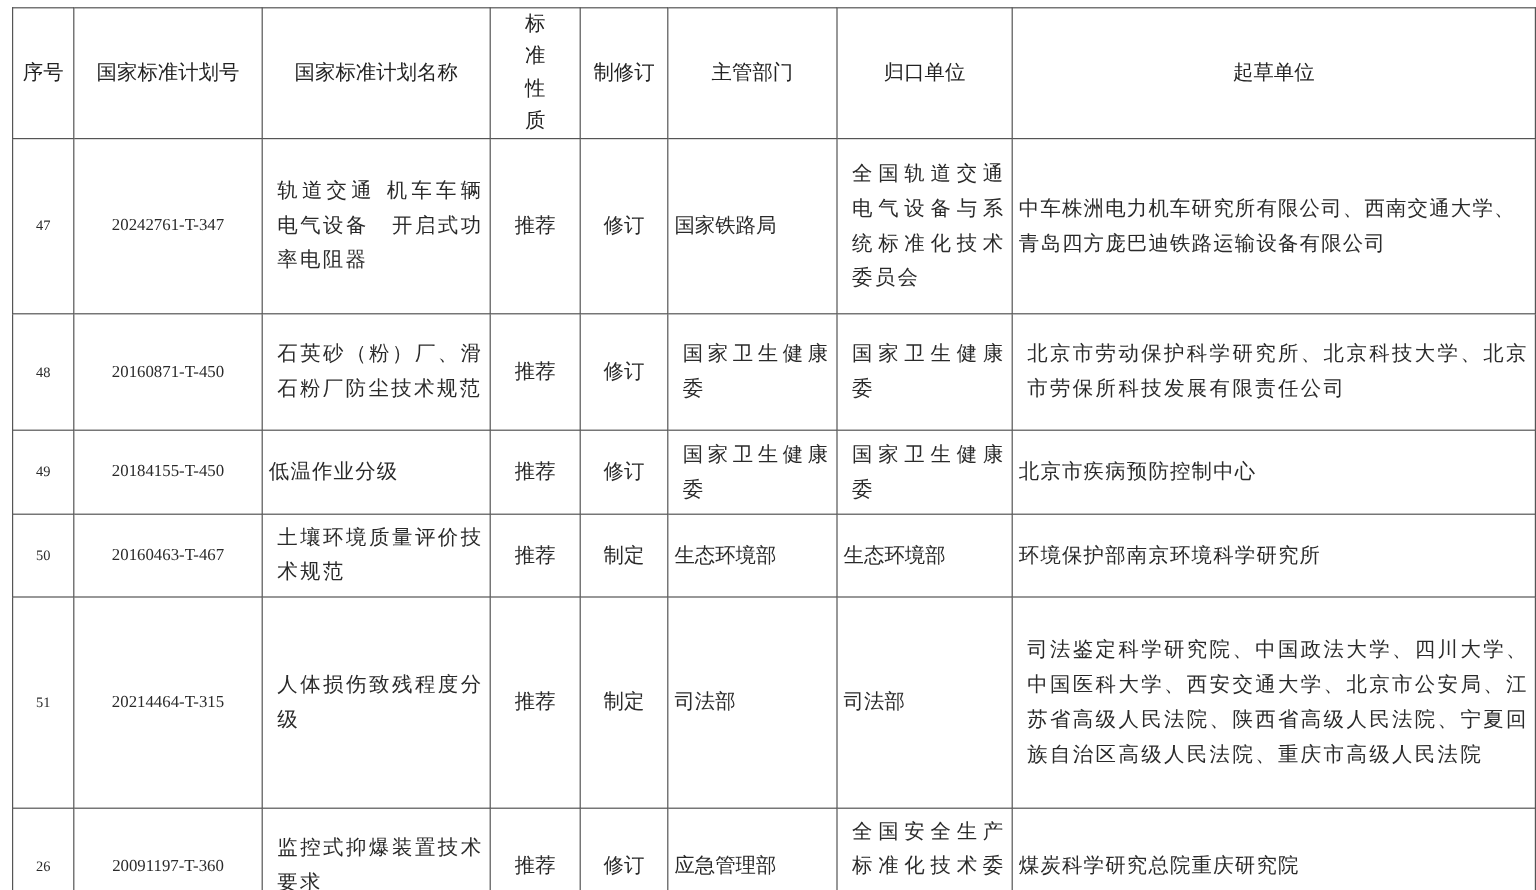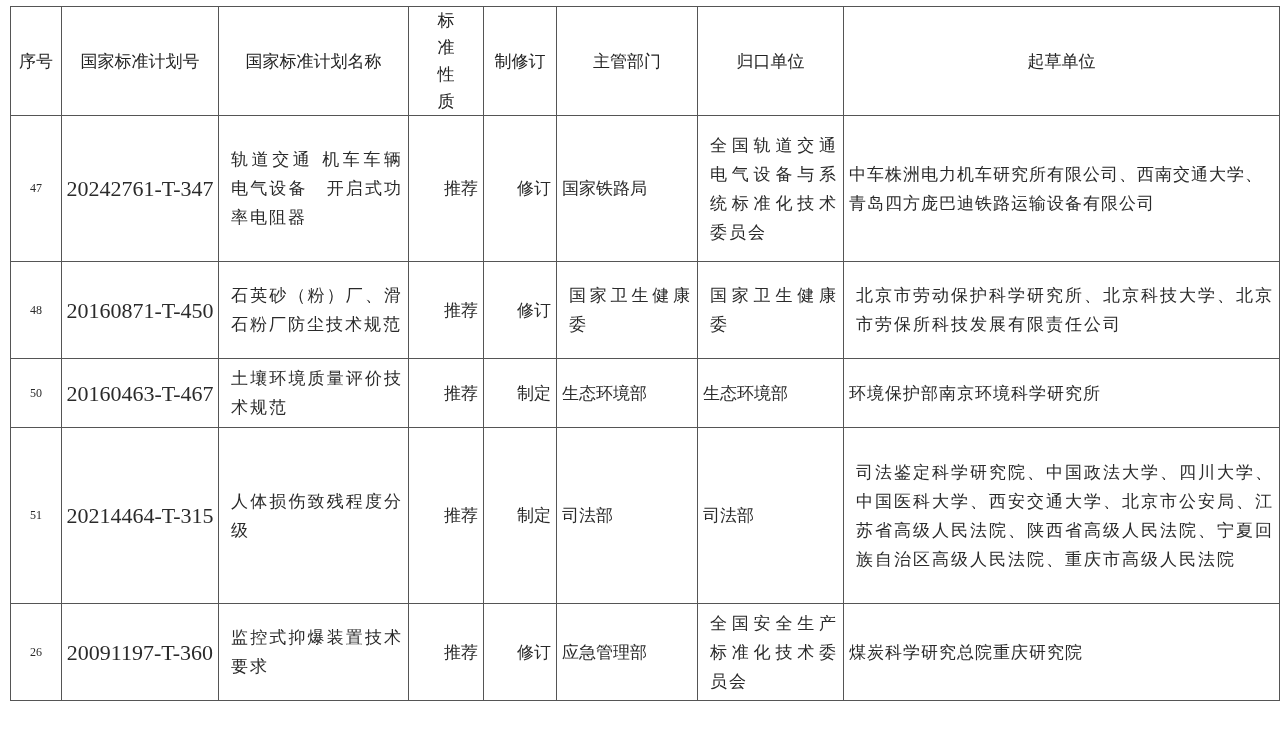--- a/index.html
+++ b/index.html
@@ -33,36 +33,36 @@
     }
     .doc-table th {
       font-family: "DejaVu Sans", "Liberation Sans", sans-serif;
       font-weight: normal;
       font-size: 17px;
       line-height: 27px;
       text-align: center;
       color: #222;
       height: 66px;
     }
-    .doc-table td.center { text-align: right; margin-left: 20px; }
+    .doc-table td.center { text-align: center; margin-left: 20px; }
     .doc-table td.left { text-align: left; }
     .doc-table td.justify {
       text-align: justify;
       text-align-last: left;
       letter-spacing: 2px;
       padding-left: 12px;
     }
     .doc-table td.num {
       font-family: "Liberation Serif", "DejaVu Serif", serif;
       font-size: 12px;
       text-align: center;
     }
     .doc-table td.code {
       font-family: "Liberation Serif", "DejaVu Serif", serif;
-      font-size: 22px;
+      font-size: 14px;
       text-align: center;
       white-space: nowrap;
       padding: 0 2px;
     }
     .doc-table td.wide {
       letter-spacing: 1px;
     }
     tr.r47 td { height: 145px; }
     tr.r48 td { height: 96px; }
     tr.r49 td { height: 69px; }
@@ -110,20 +110,30 @@
     <tr class="r48">
       <td class="num">48</td>
       <td class="code">20160871-T-450</td>
       <td class="justify">石英砂（粉）厂、滑石粉厂防尘技术规范</td>
       <td class="center">推荐</td>
       <td class="center">修订</td>
       <td class="justify">国家卫生健康委</td>
       <td class="justify">国家卫生健康委</td>
       <td class="justify">北京市劳动保护科学研究所、北京科技大学、北京市劳保所科技发展有限责任公司</td>
     </tr>
+    <tr class="r49">
+      <td class="num">49</td>
+      <td class="code">20184155-T-450</td>
+      <td class="left wide">低温作业分级</td>
+      <td class="center">推荐</td>
+      <td class="center">修订</td>
+      <td class="justify">国家卫生健康委</td>
+      <td class="justify">国家卫生健康委</td>
+      <td class="left wide">北京市疾病预防控制中心</td>
+    </tr>
     <tr class="r50">
       <td class="num">50</td>
       <td class="code">20160463-T-467</td>
       <td class="justify">土壤环境质量评价技术规范</td>
       <td class="center">推荐</td>
       <td class="center">制定</td>
       <td class="left">生态环境部</td>
       <td class="left">生态环境部</td>
       <td class="left wide">环境保护部南京环境科学研究所</td>
     </tr>

